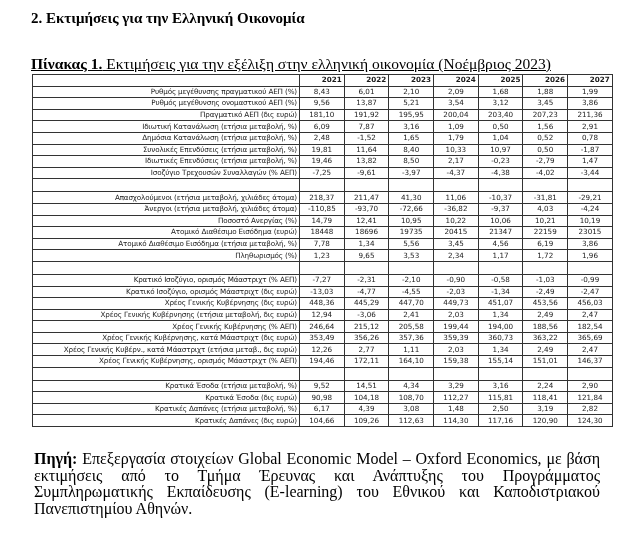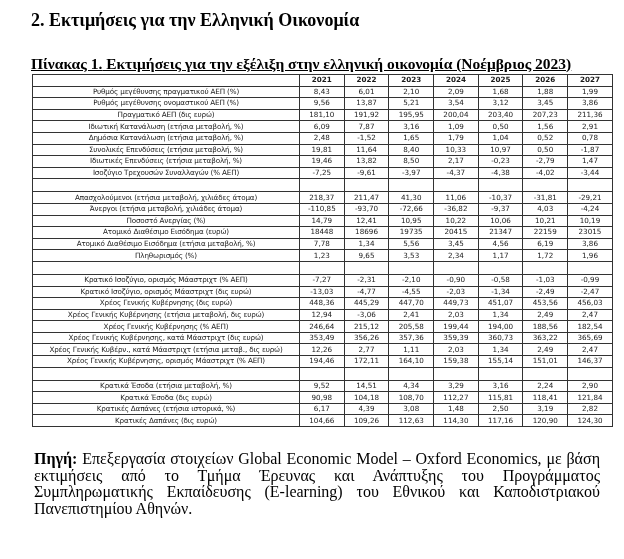--- a/index.html
+++ b/index.html
@@ -1,39 +1,39 @@
 <!DOCTYPE html>
 <html><head>
 <meta charset="utf-8">
 <style>
   html, body { margin: 0; padding: 0; background: #ffffff; }
   body { width: 624px; height: 559px; position: relative; overflow: hidden; color: #000; }
   .section-title {
     position: absolute; left: 31px; top: 10px;
-    font-family: "Liberation Serif", serif; font-weight: bold; font-size: 18px;
+    font-family: "Liberation Serif", serif; font-weight: bold; font-size: 15px;
   }
   .table-caption {
     position: absolute; left: 31px; top: 55px;
     font-family: "Liberation Serif", serif; font-size: 15.5px; white-space: nowrap;
   }
   .table-caption .cap-label { font-weight: bold; text-decoration: underline; }
-  .table-caption .cap-text { text-decoration: underline; font-weight: bold; }
+  .table-caption .cap-text { text-decoration: underline; }
   table.data {
     position: absolute; left: 32px; top: 74px;
     border-collapse: collapse; table-layout: fixed; width: 580px;
     font-family: "DejaVu Sans", sans-serif; font-size: 7.2px; color: #1a1a1a;
   }
   table.data col.label-col { width: 267px; }
   table.data col.year-col { width: 44.7px; }
   table.data td, table.data th {
     border: 1px solid #333; height: 10.6px; padding: 0 2px; line-height: 10px;
     white-space: nowrap; overflow: hidden;
   }
-  table.data th { font-weight: bold; text-align: center; }
-  table.data td.label { text-align: center; letter-spacing: -0.15px; }
+  table.data th { font-weight: bold; text-align: right; }
+  table.data td.label { text-align: right; letter-spacing: -0.15px; }
   table.data td.num { text-align: center; }
   table.data tr.blank td { height: 12px; }
   .footer {
     position: absolute; left: 34px; top: 451px; width: 566px;
     font-family: "Liberation Serif", serif; font-size: 16px; line-height: 16.5px; text-align: justify;
   }
   .footer p { margin: 0; }
   .footer .lbl { font-weight: bold; }
 </style>
 </head>
@@ -333,21 +333,21 @@
         <td class="label">Κρατικά Έσοδα (δις ευρώ)</td>
         <td class="num">90,98</td>
         <td class="num">104,18</td>
         <td class="num">108,70</td>
         <td class="num">112,27</td>
         <td class="num">115,81</td>
         <td class="num">118,41</td>
         <td class="num">121,84</td>
       </tr>
       <tr>
-        <td class="label">Κρατικές Δαπάνες (ετήσια ιστορικά, %)</td>
+        <td class="label">Κρατικές Δαπάνες (ετήσια μεταβολή, %)</td>
         <td class="num">6,17</td>
         <td class="num">4,39</td>
         <td class="num">3,08</td>
         <td class="num">1,48</td>
         <td class="num">2,50</td>
         <td class="num">3,19</td>
         <td class="num">2,82</td>
       </tr>
       <tr>
         <td class="label">Κρατικές Δαπάνες (δις ευρώ)</td>

